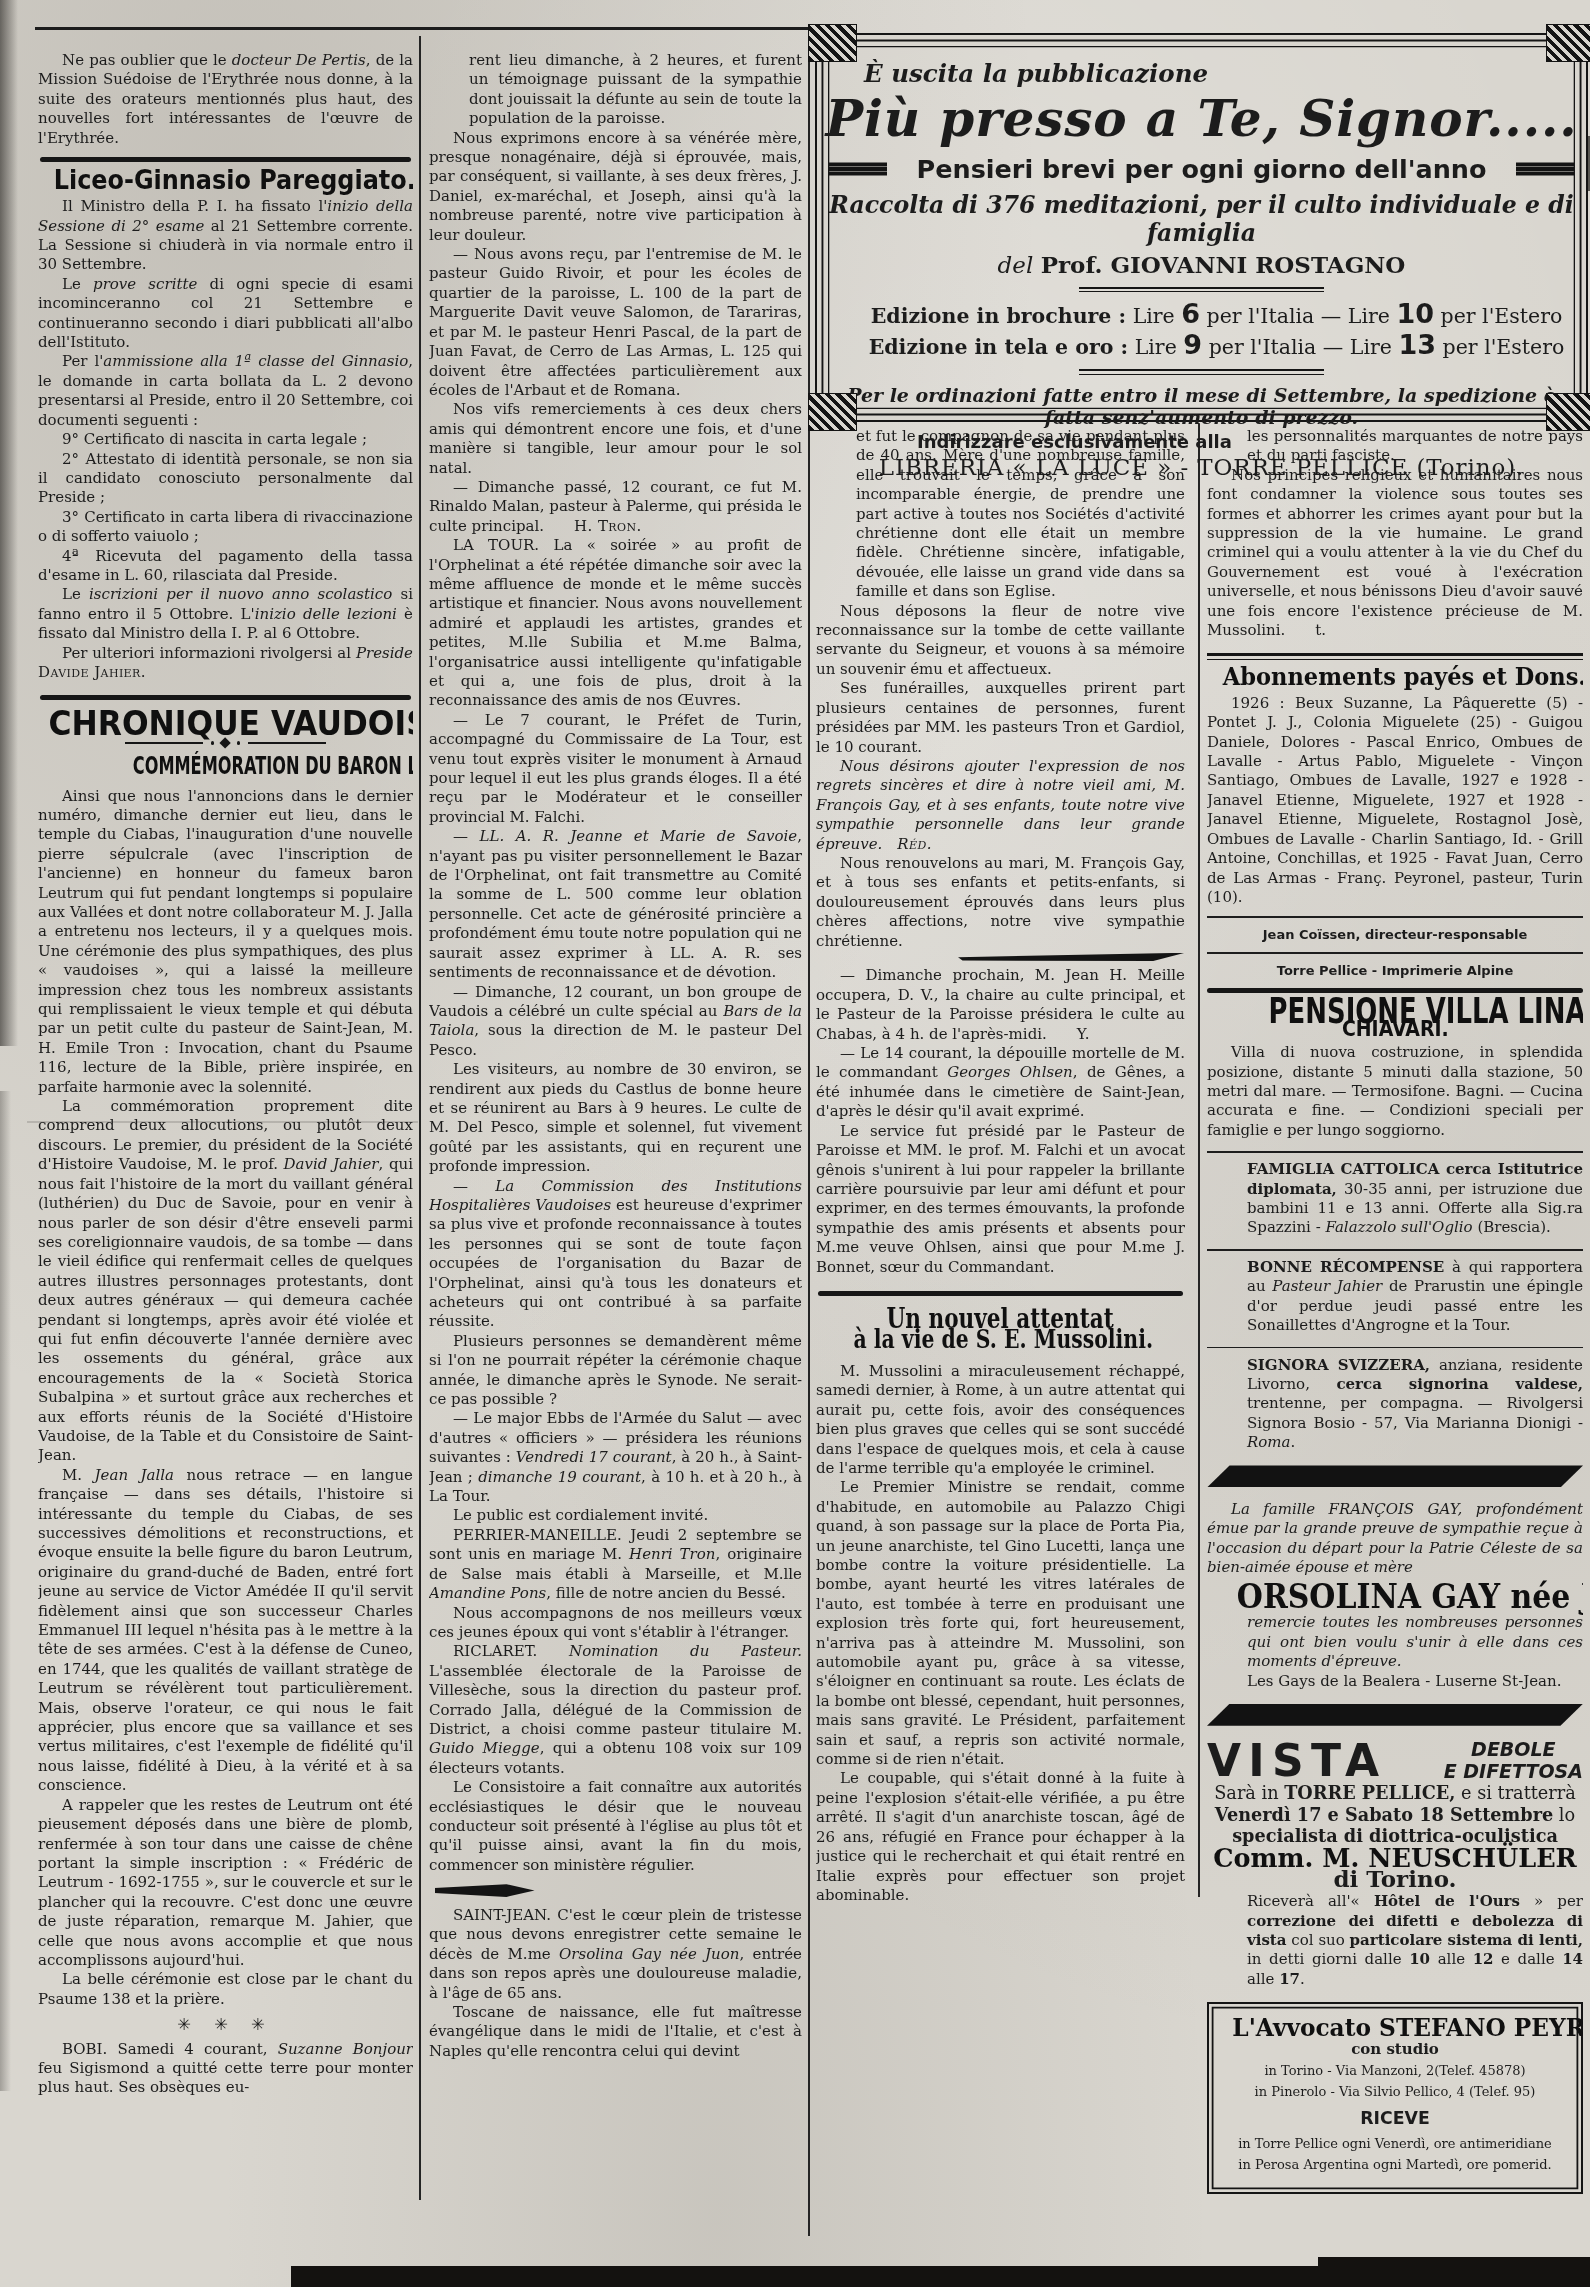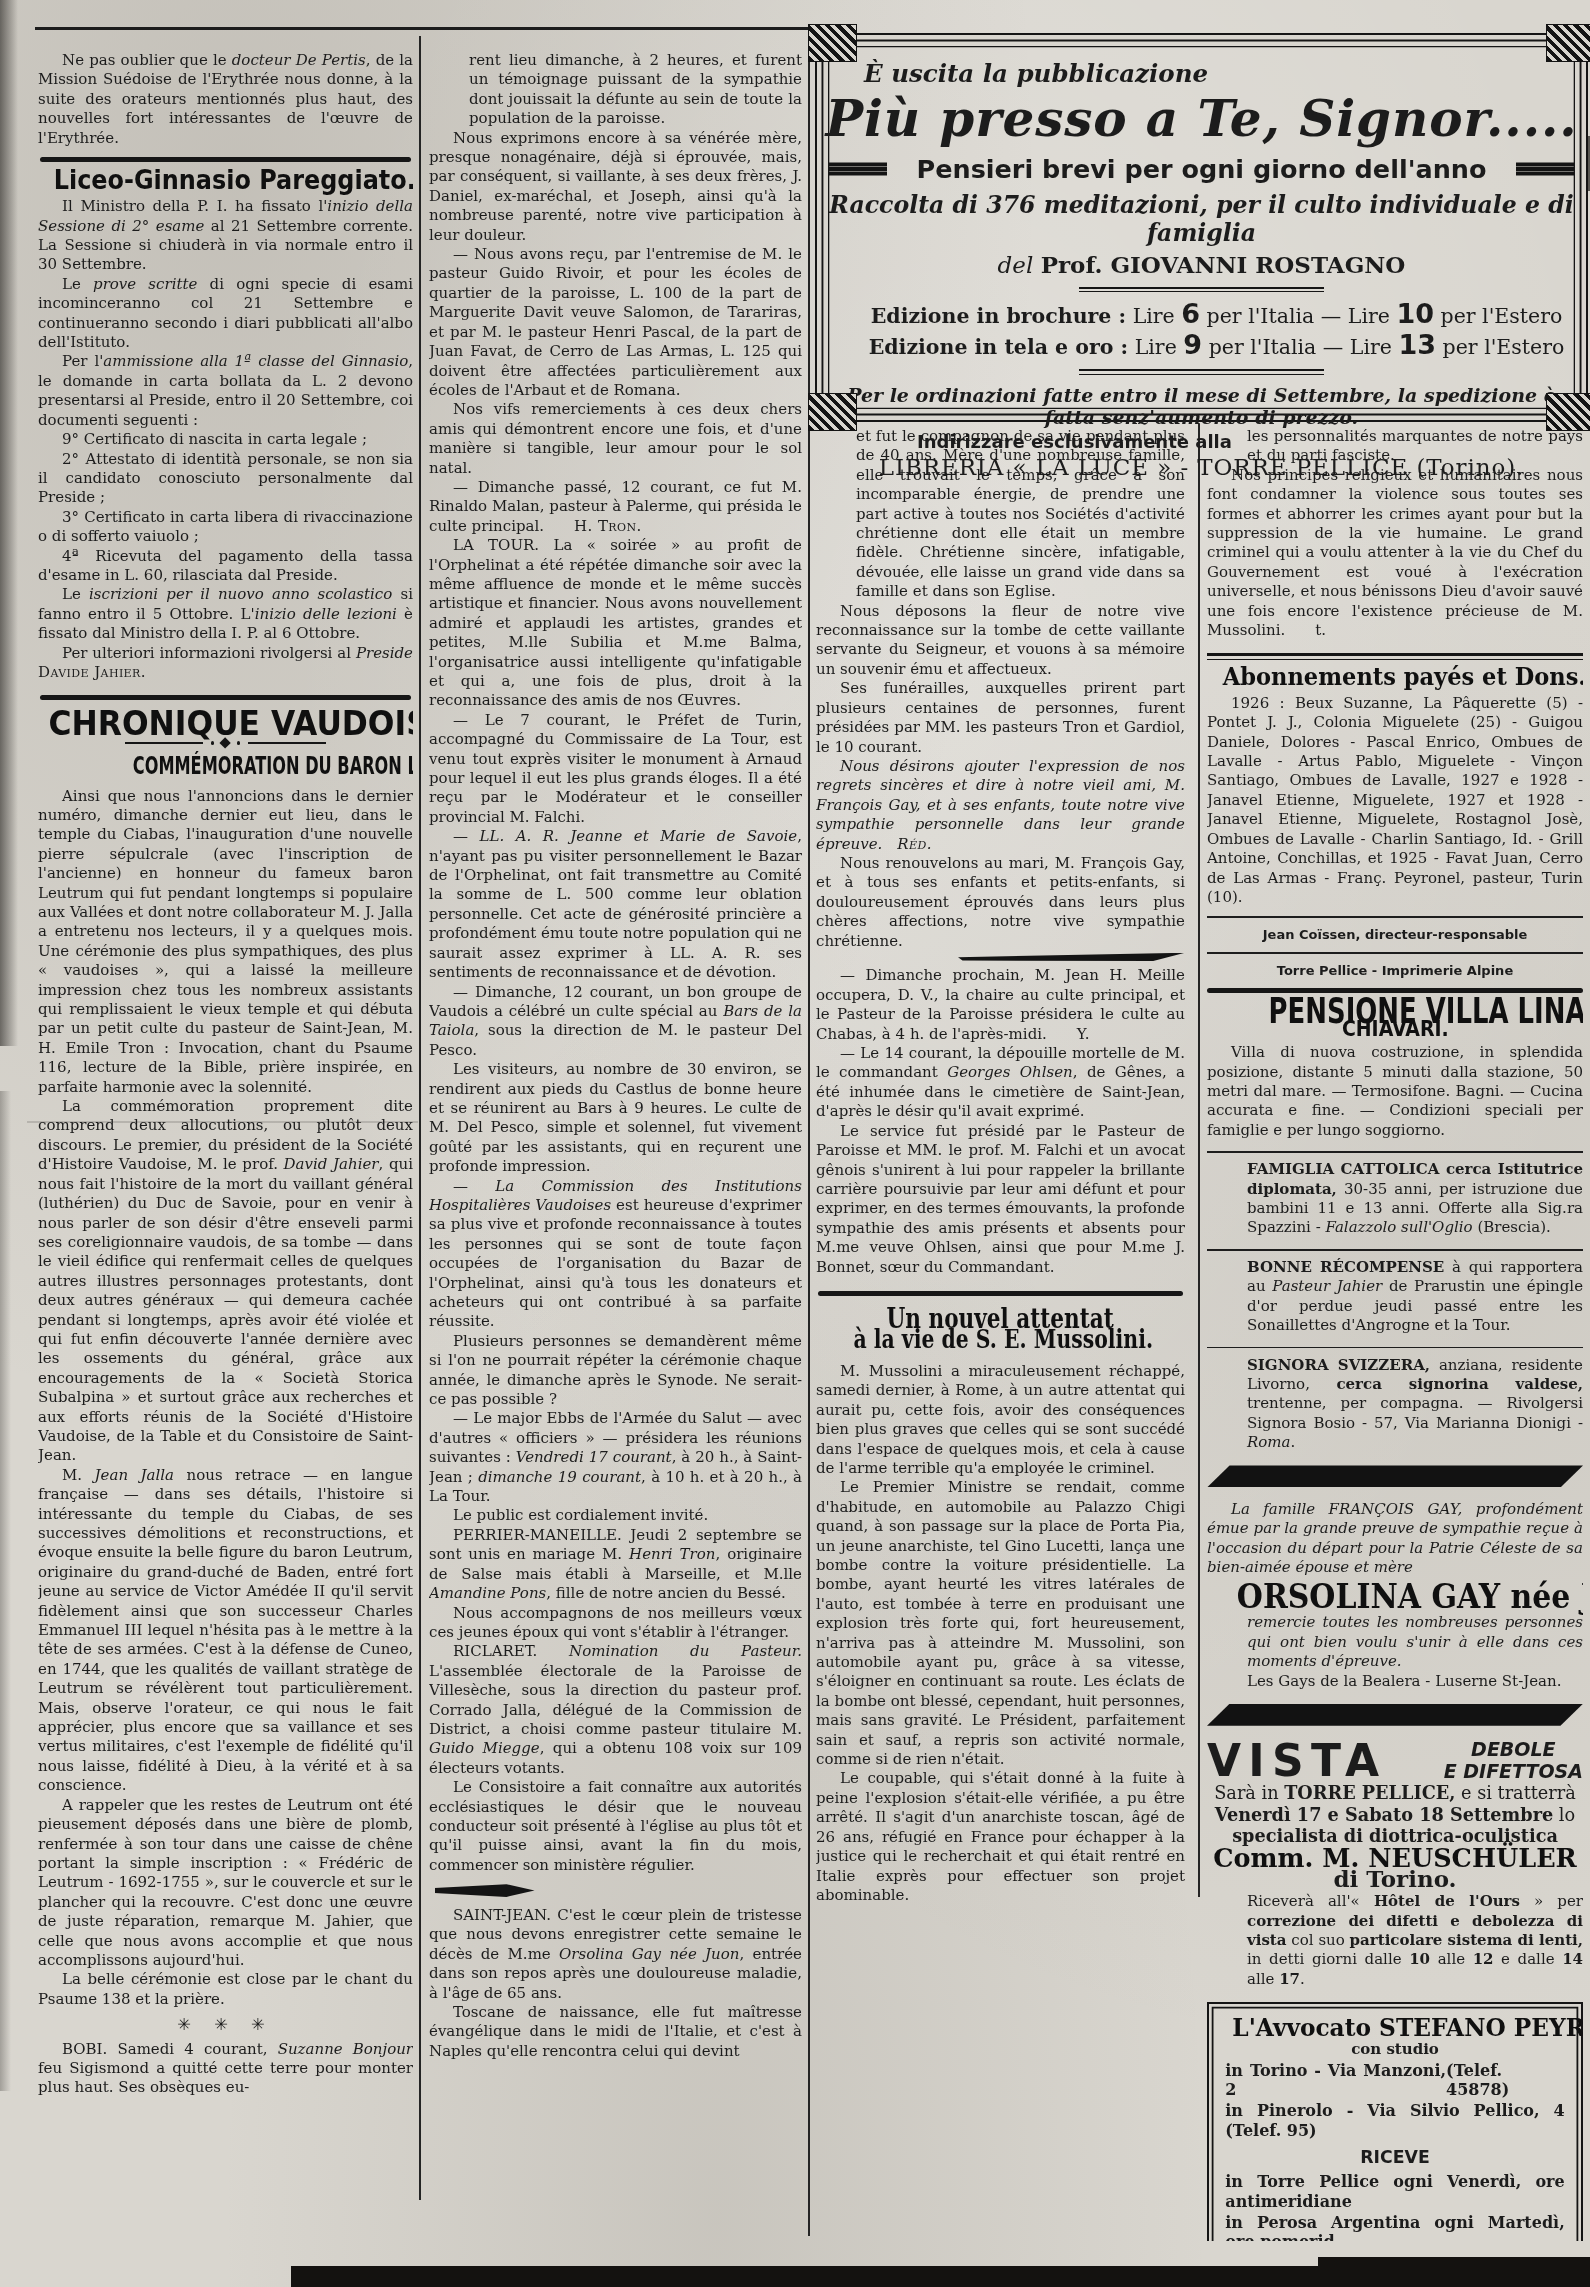--- a/index.html
+++ b/index.html
@@ -61,21 +61,21 @@
   .pens-sub{font-size:21px;margin-top:0px;}
   .mournbar{height:22px;background:#121212;margin:12.7px 0;clip-path:polygon(0 100%,6% 0,100% 0,94% 100%);}
   .mourn-name{font-size:34px;--sx:.88;}
   .vista-row{display:flex;align-items:center;justify-content:space-between;margin-top:9px;}
   .vista-big{font-family:"DejaVu Sans",sans-serif;font-weight:bold;font-size:44px;letter-spacing:7.3px;}
   .vista-tags{font-family:"DejaVu Sans",sans-serif;font-weight:bold;font-size:19px;text-align:center;line-height:22px;font-style:italic;}
   .vista-line{text-align:center;font-size:17.7px;margin:0.9px 0;text-indent:0;}
   .peyrot{border:2.7px solid #141414;box-shadow:inset 0 0 0 2.7px #d9d6cf,inset 0 0 0 4.5px #141414;
     padding:14.5px 12.7px 16.4px 12.7px;margin-top:12.7px;}
   .pey-name{font-size:24.5px;--sx:.95;}
-  .pey-row{display:flex;justify-content:flex-start;font-weight:bold;font-size:16px;margin:1.8px 3.6px;}
+  .pey-row{display:flex;justify-content:center;font-weight:normal;font-size:13px;margin:1.8px 3.6px;}
   .artifact{position:absolute;pointer-events:none;}
 </style>
 </head>
 <body>
 
 <div class="sheet">
 
   <div class="artifact" style="left:0;top:0;width:18px;height:1046px;background:linear-gradient(to right,rgba(20,18,15,.55),rgba(20,18,15,0));"></div>
   <div class="artifact" style="left:0;top:1091px;width:11px;height:1000px;background:linear-gradient(to right,rgba(20,18,15,.28),rgba(20,18,15,0));"></div>
   <div class="artifact" style="left:291px;top:2266px;width:1299px;height:22px;background:#141210;"></div>

